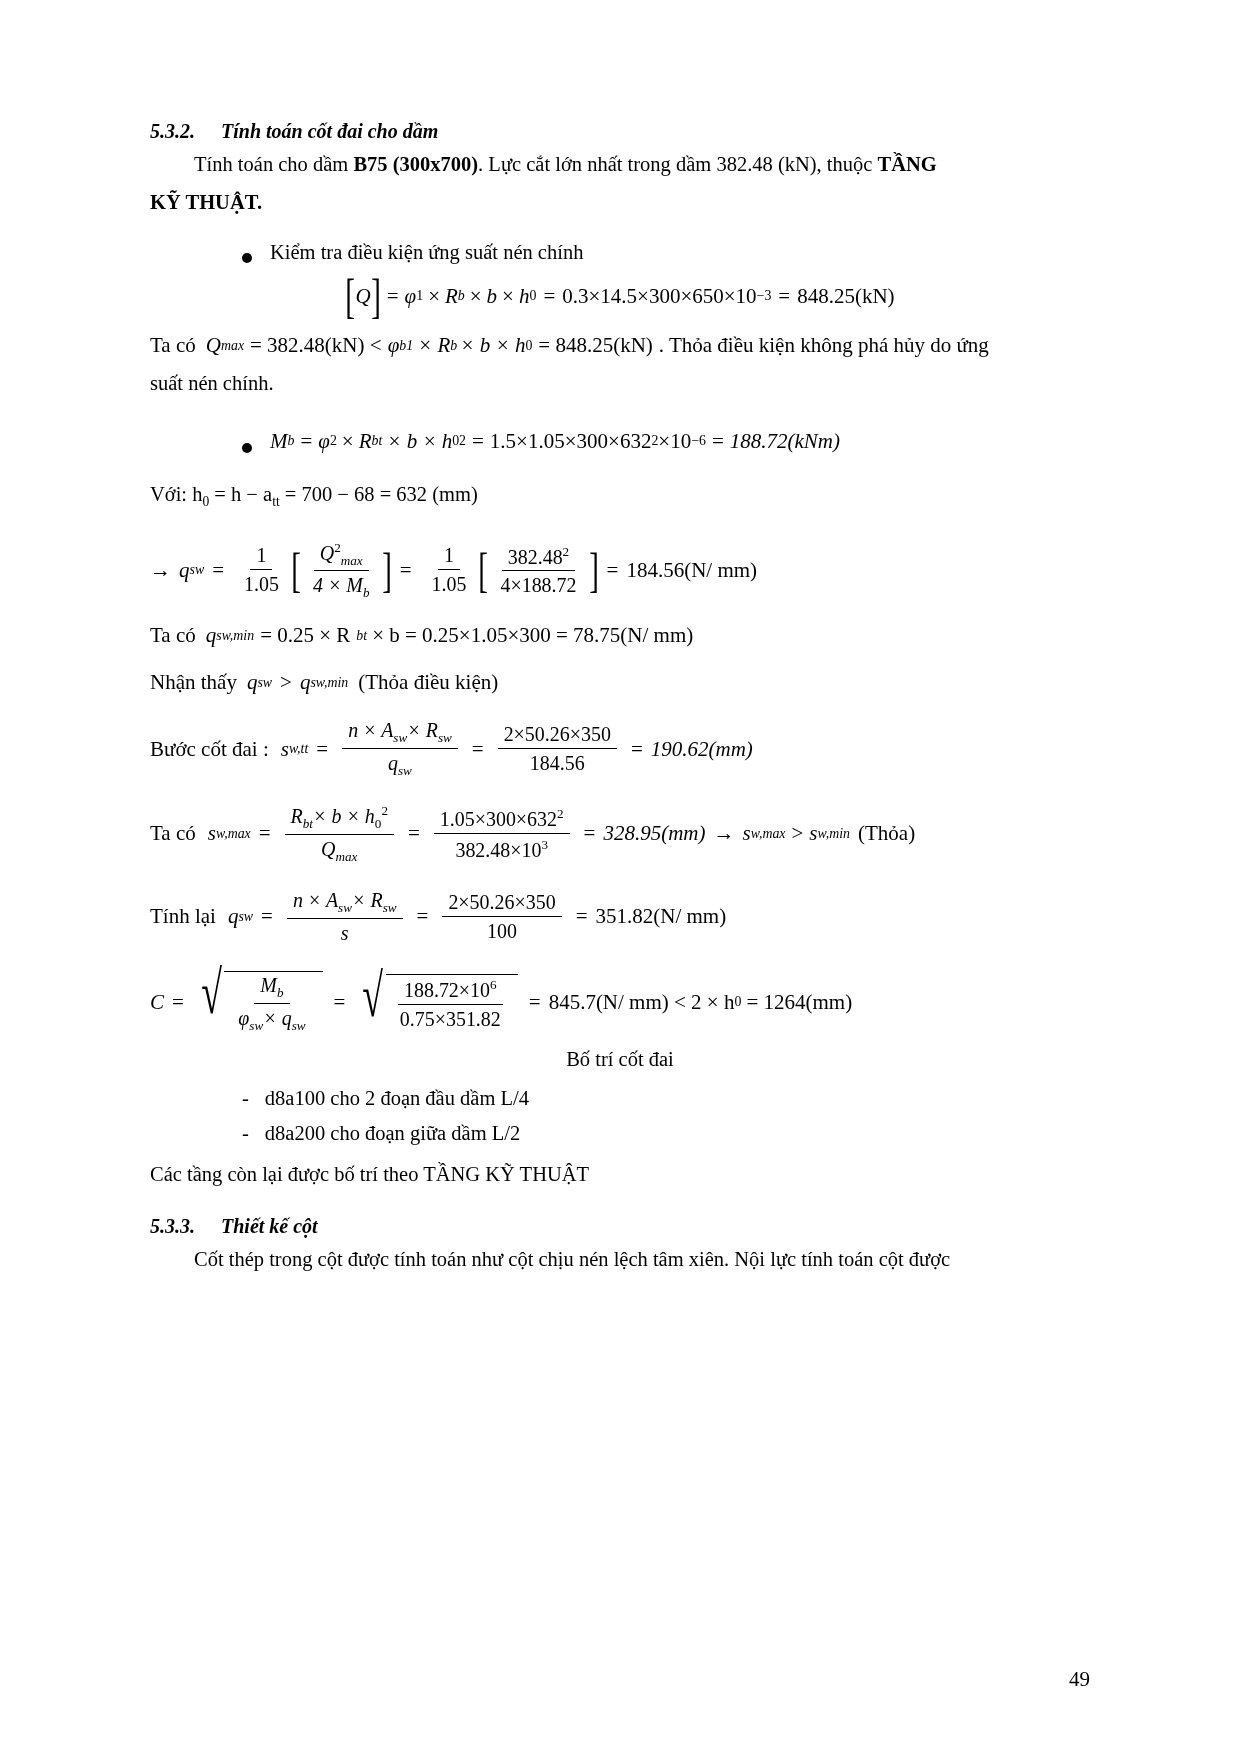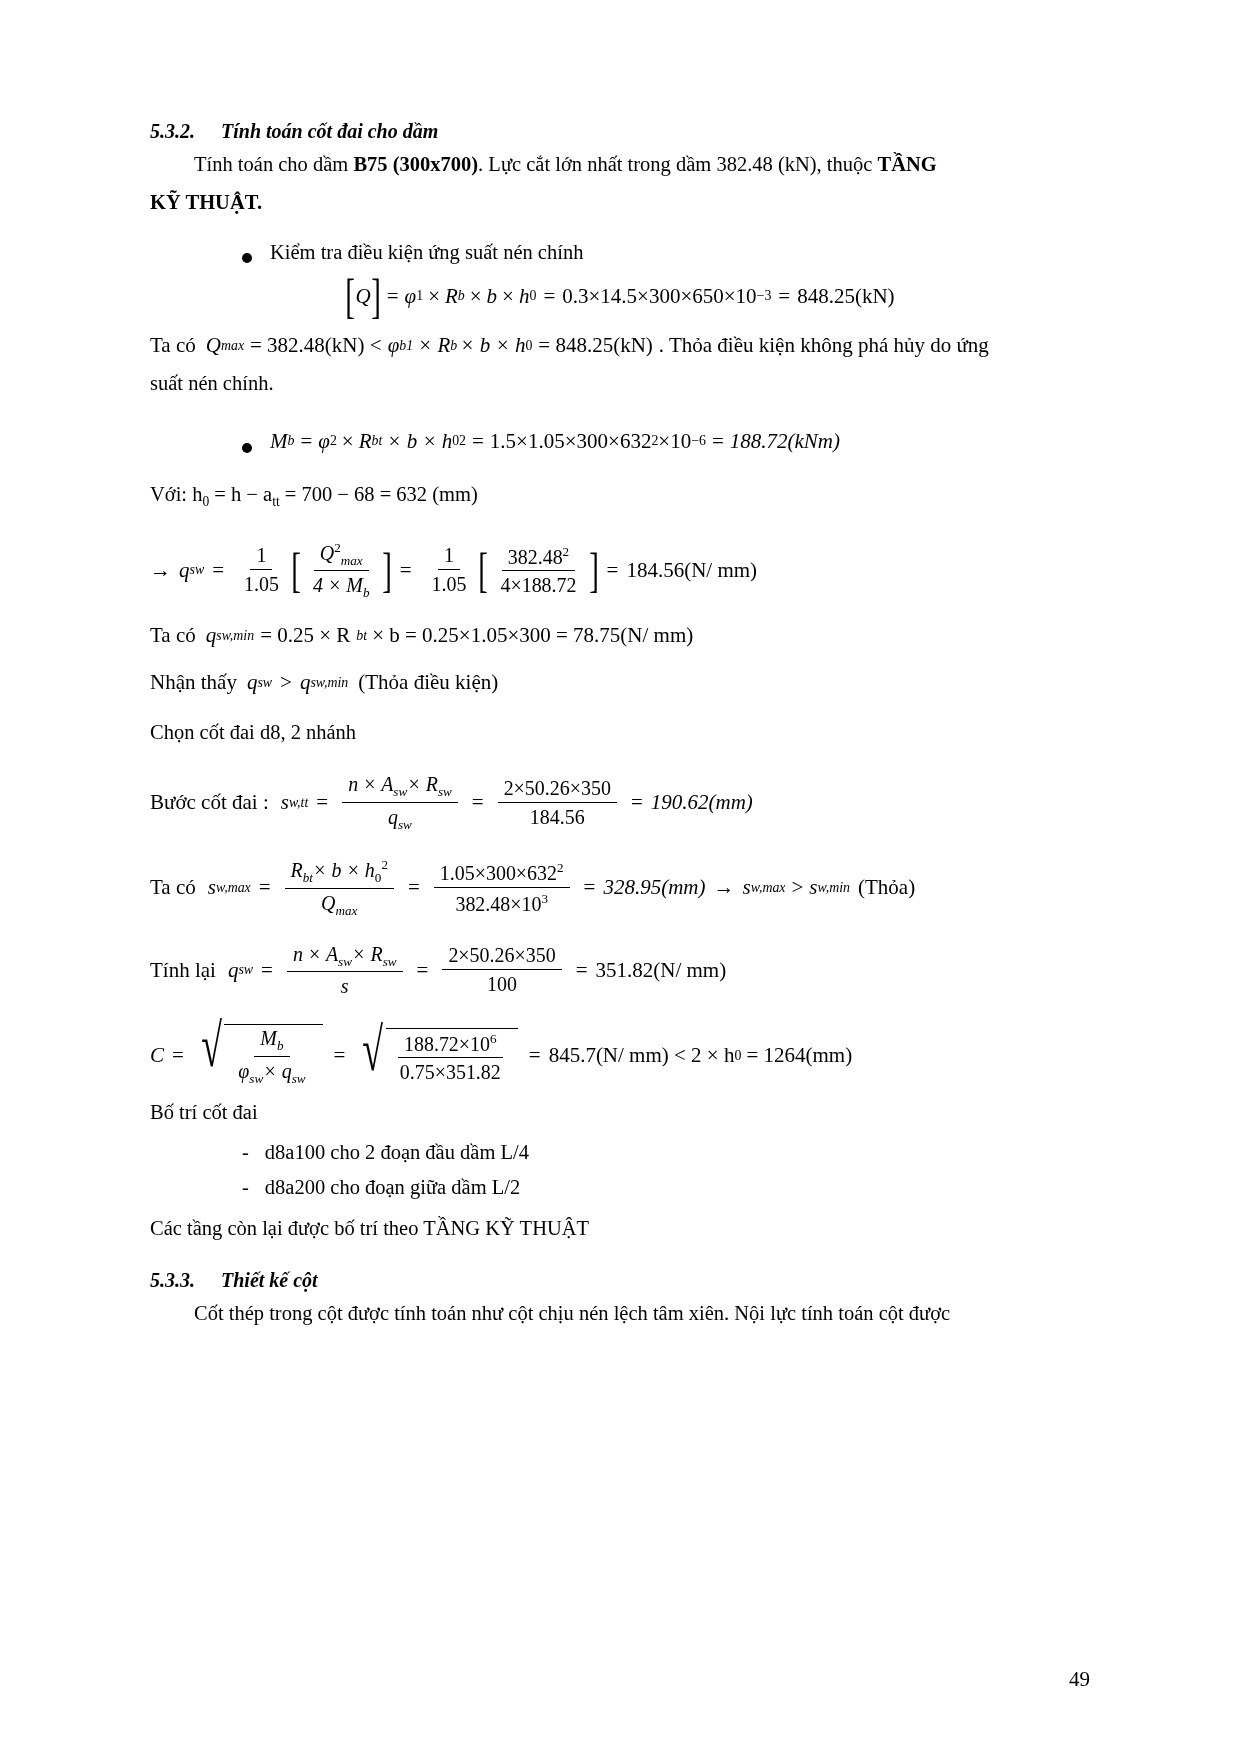--- a/index.html
+++ b/index.html
@@ -266,21 +266,20 @@
     <div class="formula left" style="margin-top:22px;">
       <span style="margin-right:10px;">Nhận thấy</span>
       <span class="it">q</span>
         <span class="sub">sw</span>
       <span style="margin:0 8px;">&gt;</span>
       <span class="it">q</span>
         <span class="sub">sw,min</span>
       <span style="margin-left:10px;">(Thỏa điều kiện)</span>
     </div>
 
-    <div class="para" style="margin-top:22px;">Chọn cốt đai d8, 2 nhánh</div>
 
     <div class="formula left" style="margin-top:24px;">
       <span style="margin-right:12px;">Bước cốt đai :</span>
       <span class="it">s</span>
         <span class="sub">w,tt</span>
       <span style="margin:0 8px;">=</span>
       <span class="frac">
         <span class="top"><span class="it">n × A</span><span class="sub">sw</span><span class="it">× R</span><span class="sub">sw</span></span>
         <span class="bot"><span class="it">q</span><span class="sub">sw</span></span>
       </span>
@@ -357,21 +356,21 @@
             <span class="bot">0.75×351.82</span>
           </span>
         </span>
       </span>
       <span style="margin:0 8px;">=</span>
       <span>845.7(N/ mm) &lt; 2 × h</span>
         <span class="sub-up">0</span>
         <span style="margin-left:5px;">= 1264(mm)</span>
     </div>
 
-    <div class="para" style="">Bố trí cốt đai</div>
+    <div class="para" style="text-align:center;">Bố trí cốt đai</div>
 
     <div class="dash-item">
       <span class="dash">-</span>
       <span>d8a100 cho 2 đoạn đầu dầm L/4</span>
     </div>
     <div class="dash-item">
       <span class="dash">-</span>
       <span>d8a200 cho đoạn giữa dầm L/2</span>
     </div>
 

